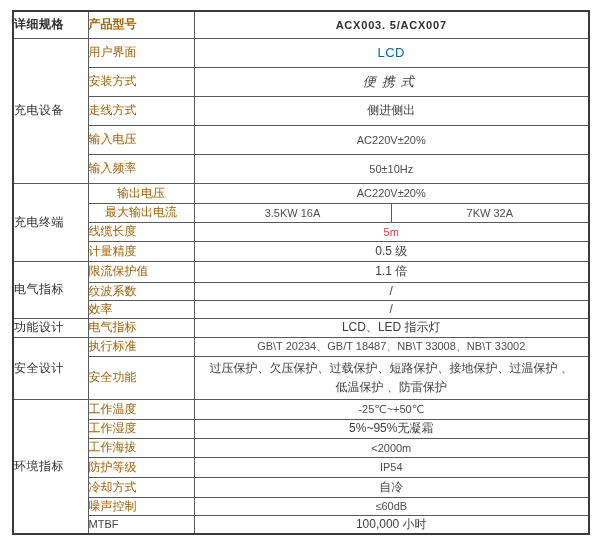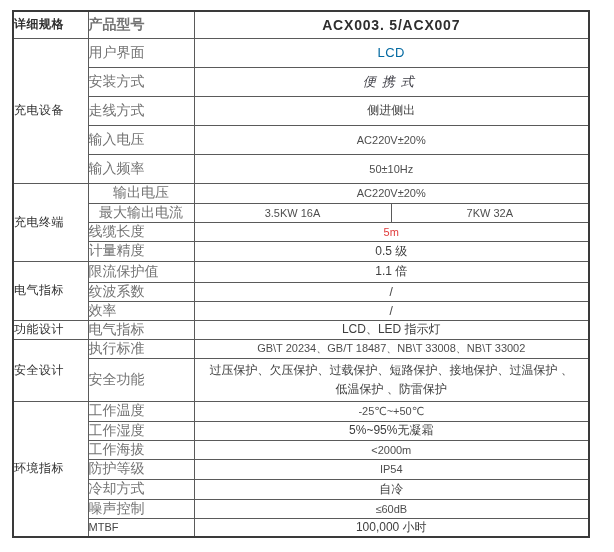--- a/index.html
+++ b/index.html
@@ -52,38 +52,38 @@
     vertical-align: top;
     padding: 6px 4px 0 9px;
     font-size: 12px;
     letter-spacing: 0.5px;
     color: #2f2f2f;
     font-weight: 500;
   }
   
   td.nm {
     padding-left: 9px;
-    font-size: 14px;
-    color: #737373;
+    font-size: 12px;
+    color: #a16207;
     font-weight: 500;
     text-align: left;
   }
   td.nm.ctr { text-align: center; padding-left: 0; }
   td.nm.latin { font-size: 11px; color: #454545; font-weight: 400; }
 
   tr.hdr td { font-weight: 700; }
 
   
   td.val {
     text-align: center;
     color: #3e3e3e;
     font-size: 12px;
   }
   td.val.model {
-    font-size: 14px;
+    font-size: 11px;
     font-weight: 600;
     letter-spacing: 0.8px;
     color: #2e2e2e;
   }
   td.val.lcd {
     font-size: 13px;
     letter-spacing: 0.5px;
     color: #0369a1;
   }
   td.val.kai {

